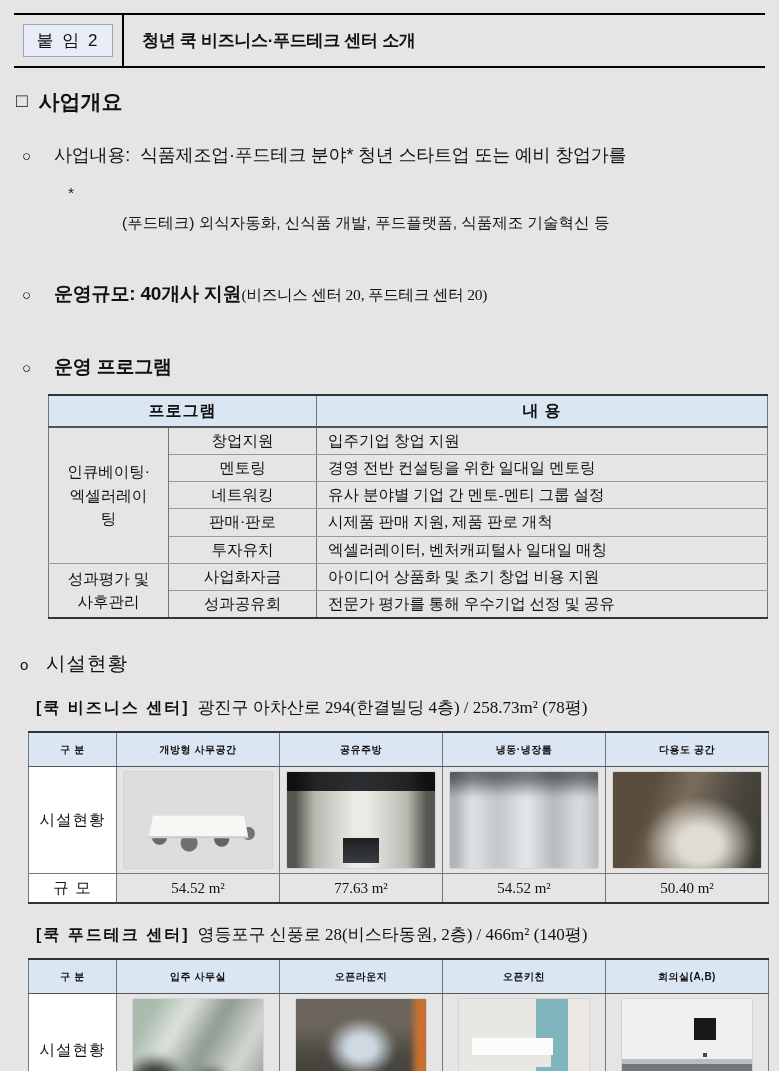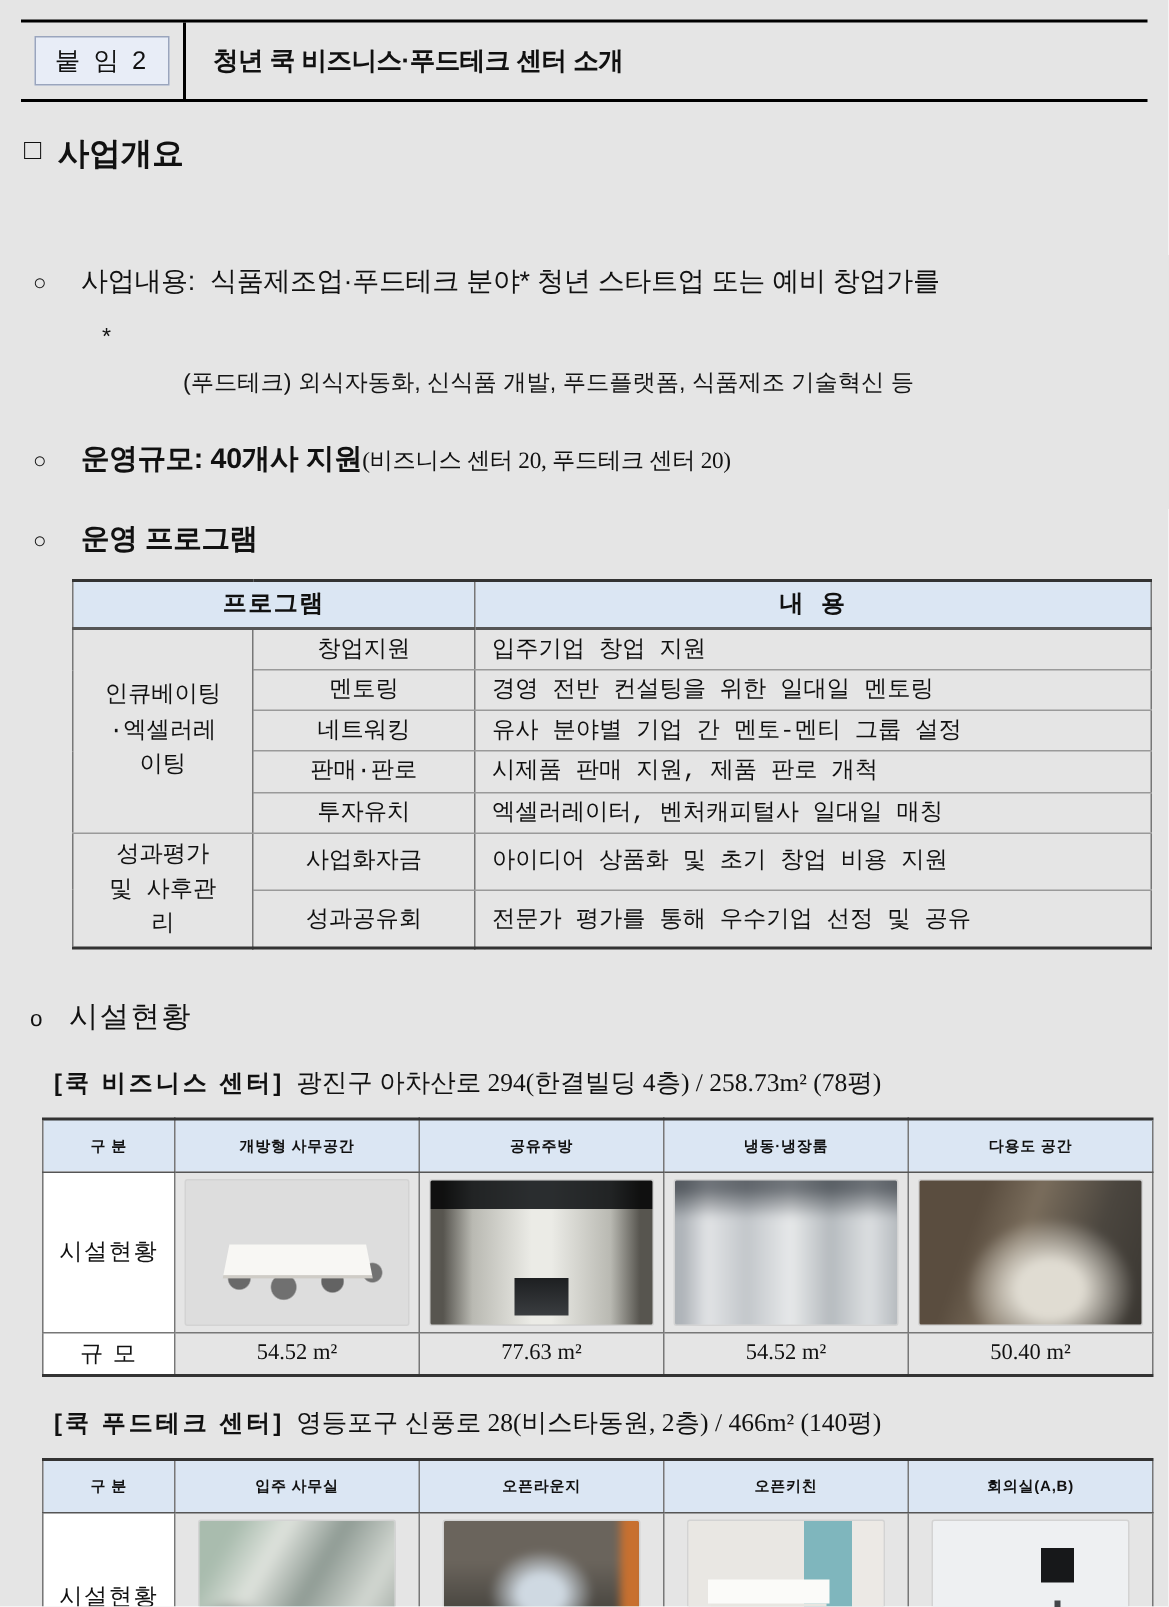--- a/index.html
+++ b/index.html
@@ -22,35 +22,35 @@
   .attach-title{display:flex;align-items:center;padding-left:18px;
     font-size:17px;font-weight:800;letter-spacing:-0.3px;}
 
   
   .h1-row{margin:20px 0 0 2px;font-size:21px;font-weight:800;display:flex;align-items:center;}
   .h1-bullet{font-size:19px;font-weight:400;margin-right:11px;position:relative;top:-1px;}
   .item-row{display:flex;align-items:baseline;margin:27px 0 0 8px;
     font-size:18px;font-weight:500;letter-spacing:-0.2px;}
   .o-bullet{width:32px;flex:0 0 32px;font-size:15px;}
   .item-label{margin-right:10px;white-space:nowrap;}
-  .item-text{white-space:nowrap;margin-top:32px;}
+  .item-text{white-space:nowrap;}
   .item-line2{margin:15px 0 0 150px;font-size:18px;font-weight:500;letter-spacing:-0.2px;}
   .note-row{display:flex;align-items:baseline;margin:17px 0 0 54px;
     font-size:15.5px;font-weight:500;color:#151515;}
   .note-star{margin-right:7px;}
   .note-row2{margin:11px 0 0 108px;font-size:15.5px;font-weight:500;color:#151515;}
-  .scale-main{font-size:19px;font-weight:600;white-space:nowrap;}
+  .scale-main{font-size:19px;font-weight:600;white-space:nowrap;margin-top:20px;}
   .scale-paren{font-family:"Liberation Serif",serif;font-size:15.5px;font-weight:400;}
 
   
   .program-table{margin:14px 0 0 34px;width:719px;border-collapse:collapse;table-layout:fixed;
     font-family:"Liberation Serif",serif;font-size:15.5px;
     border-top:2px solid var(--c-line);border-bottom:2px solid var(--c-line);
     border-left:1px solid #777;border-right:1px solid #777;}
-  .program-table th,.program-table td{padding:3px 18px;line-height:1.3;font-family:Liberation Mono, monospace;}
+  .program-table th,.program-table td{padding:3px 18px;line-height:1.3;}
   .program-table thead th{background:var(--c-accent);font-size:16px;font-weight:600;
     text-align:center;border-bottom:2px solid #555;height:32px;letter-spacing:1px;}
   .program-table thead th.hdr-prog{border-right:1px solid #777;}
   .program-table td{border-bottom:1px solid #9a9a9a;height:26px;}
   .program-table tr:last-child td{border-bottom:none;}
   .program-table td.group{text-align:center;border-right:1px solid #777;vertical-align:middle;
     line-height:1.5;}
   .program-table td.prog{text-align:center;border-right:1px solid #777;}
   .program-table td.content{padding-left:11px;text-align:left;}
 

